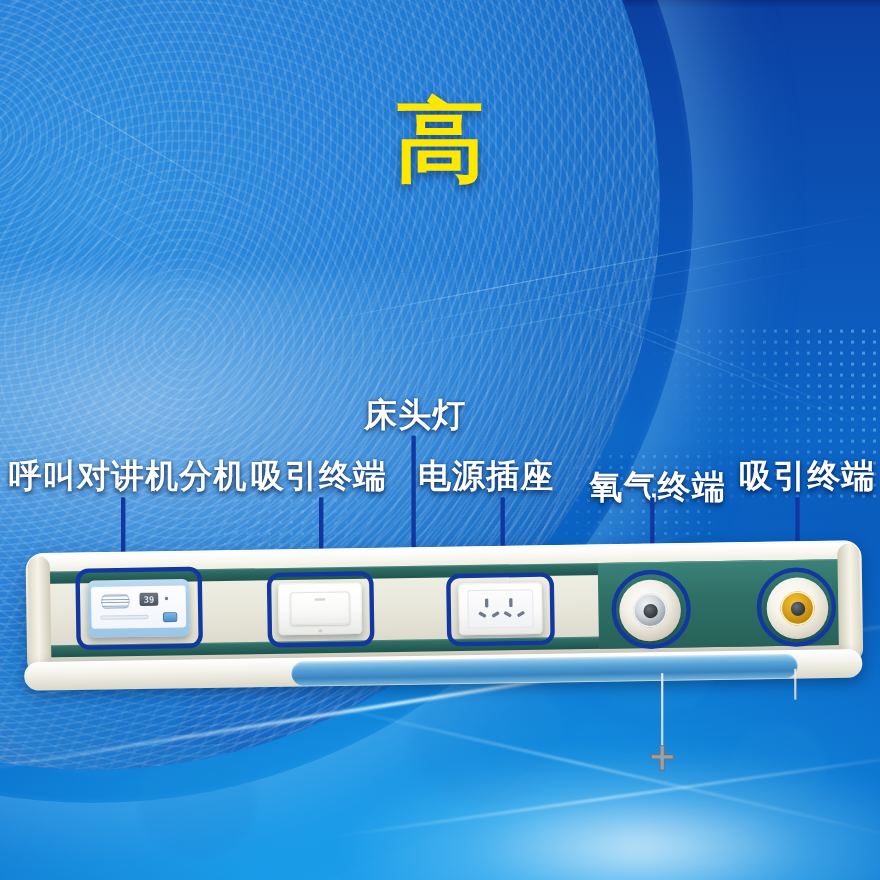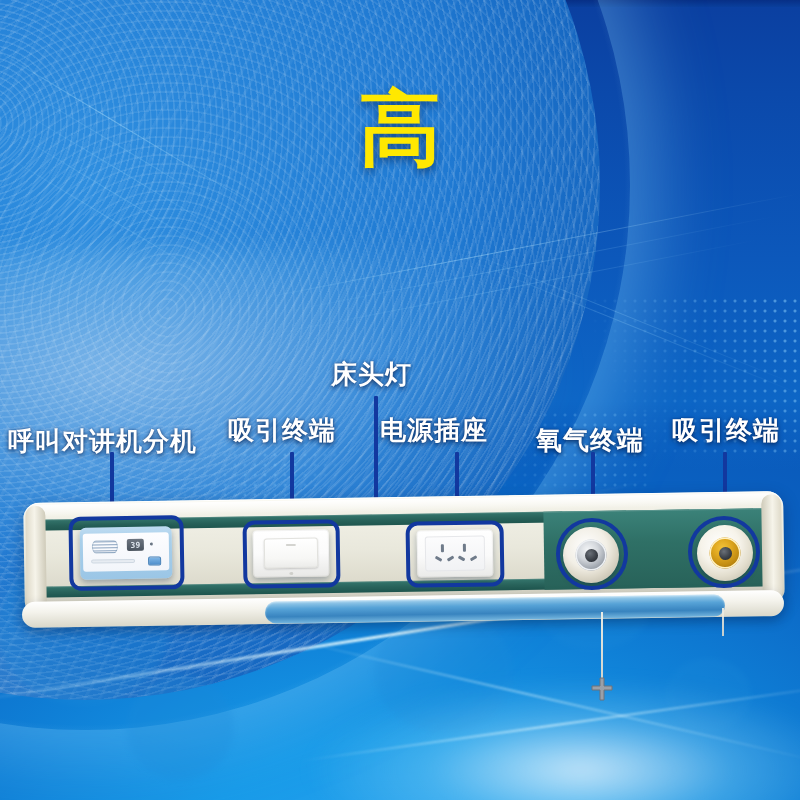--- a/index.html
+++ b/index.html
@@ -128,21 +128,21 @@
     text-shadow:0 3px 7px rgba(0,20,60,.55);
   }
   .hl-line2 .y {
     color:#ffe800; font-size:82px; font-weight:bold; line-height:.95;
     text-shadow:0 4px 9px rgba(0,20,60,.5);
   }
 
   
   .callout-label {
     position:absolute; color:#ffffff; font-weight:bold; white-space:nowrap;
-    font-size:26px; letter-spacing:1px;
+    font-size:30px; letter-spacing:1px;
     text-shadow:0 2px 5px rgba(0,25,70,.75), 0 0 2px rgba(0,30,90,.6);
   }
   .leader {
     position:absolute; width:4px; background:#12389f; border-radius:1px;
   }
 
   
   #panel-wrap { position:absolute; left:0; top:0; width:800px; height:800px; pointer-events:none; }
 
   .panel {
@@ -354,21 +354,21 @@
   <div class="dots d3"></div>
 </div>
 
 <div class="headline">
   <div class="hl-line2">
     <span class="y">高</span>
   </div>
 </div>
 
 <div>
-  <div class="callout-label" style="left:8px;   top:424px;">呼叫对讲机分机</div>
+  <div class="callout-label" style="left:8px;   top:413px;">呼叫对讲机分机</div>
   <div class="callout-label" style="left:228px; top:413px;">吸引终端</div>
   <div class="callout-label" style="left:331px; top:357px;">床头灯</div>
   <div class="callout-label" style="left:380px; top:413px;">电源插座</div>
   <div class="callout-label" style="left:536px; top:423px;">氧气终端</div>
   <div class="callout-label" style="left:672px; top:413px;">吸引终端</div>
 </div>
 
 <div>
   <div class="leader" style="left:110px; top:452px; height:76px;"></div>
   <div class="leader" style="left:290px; top:452px; height:78px;"></div>

